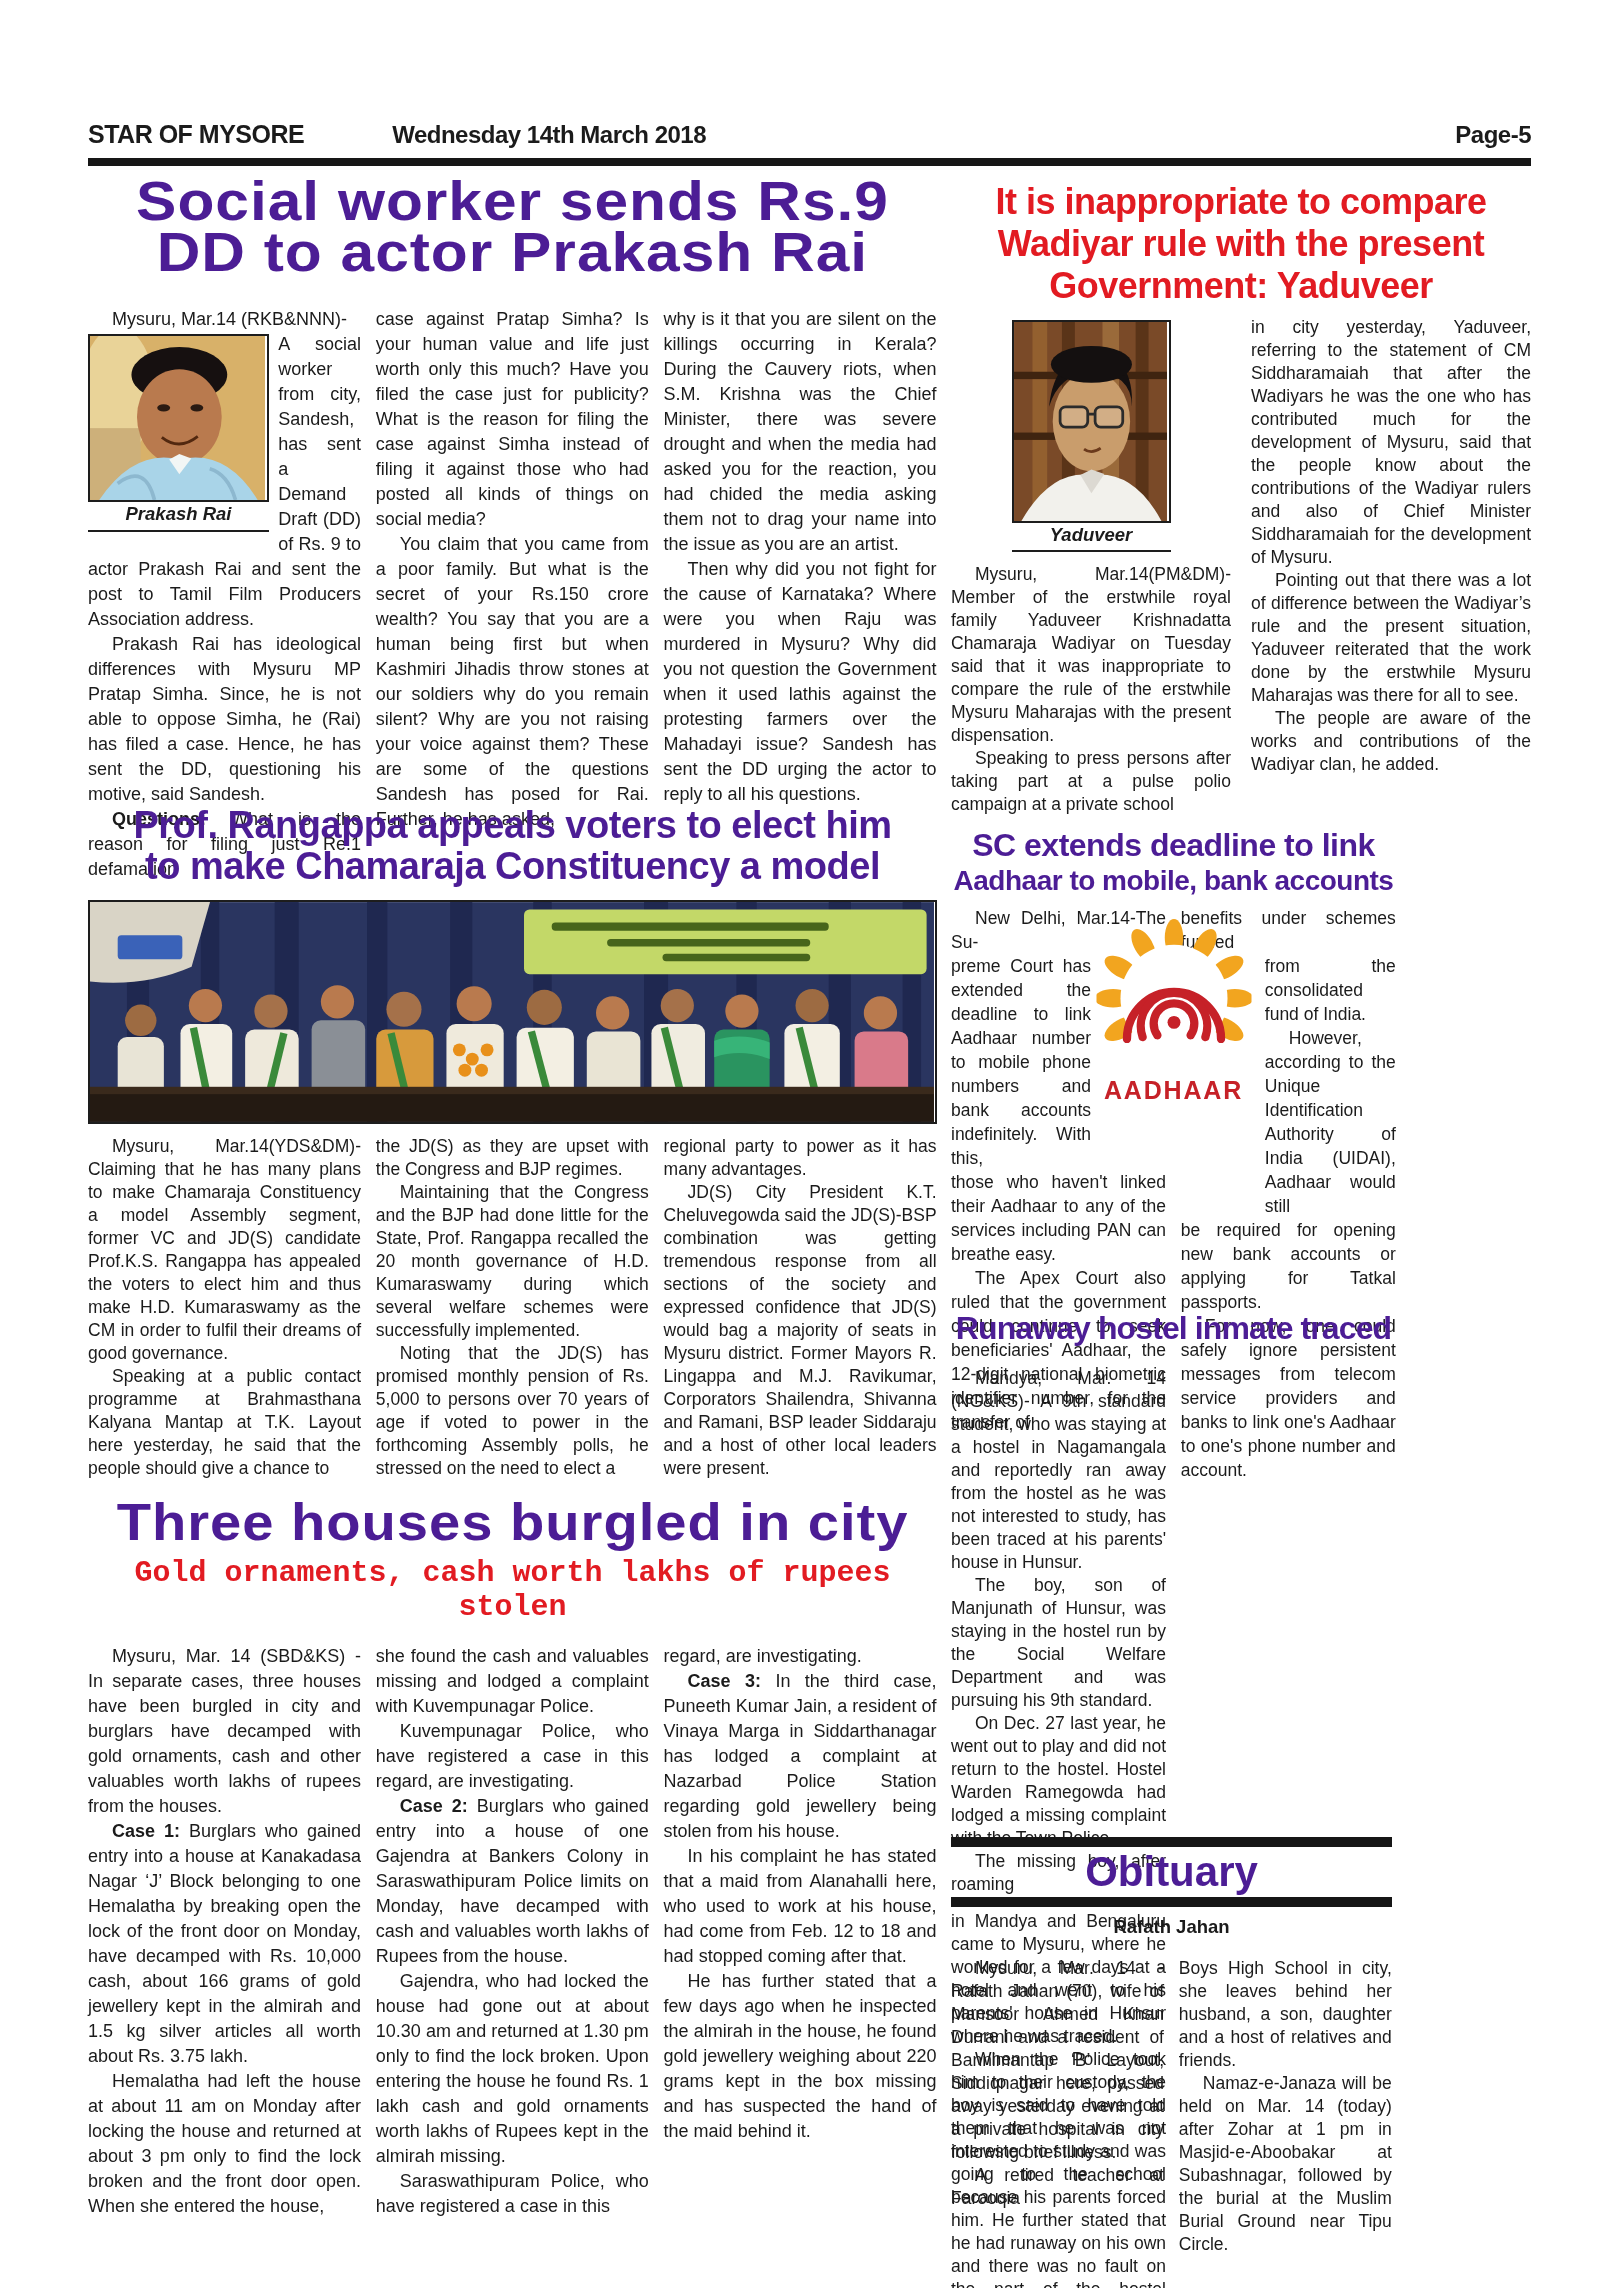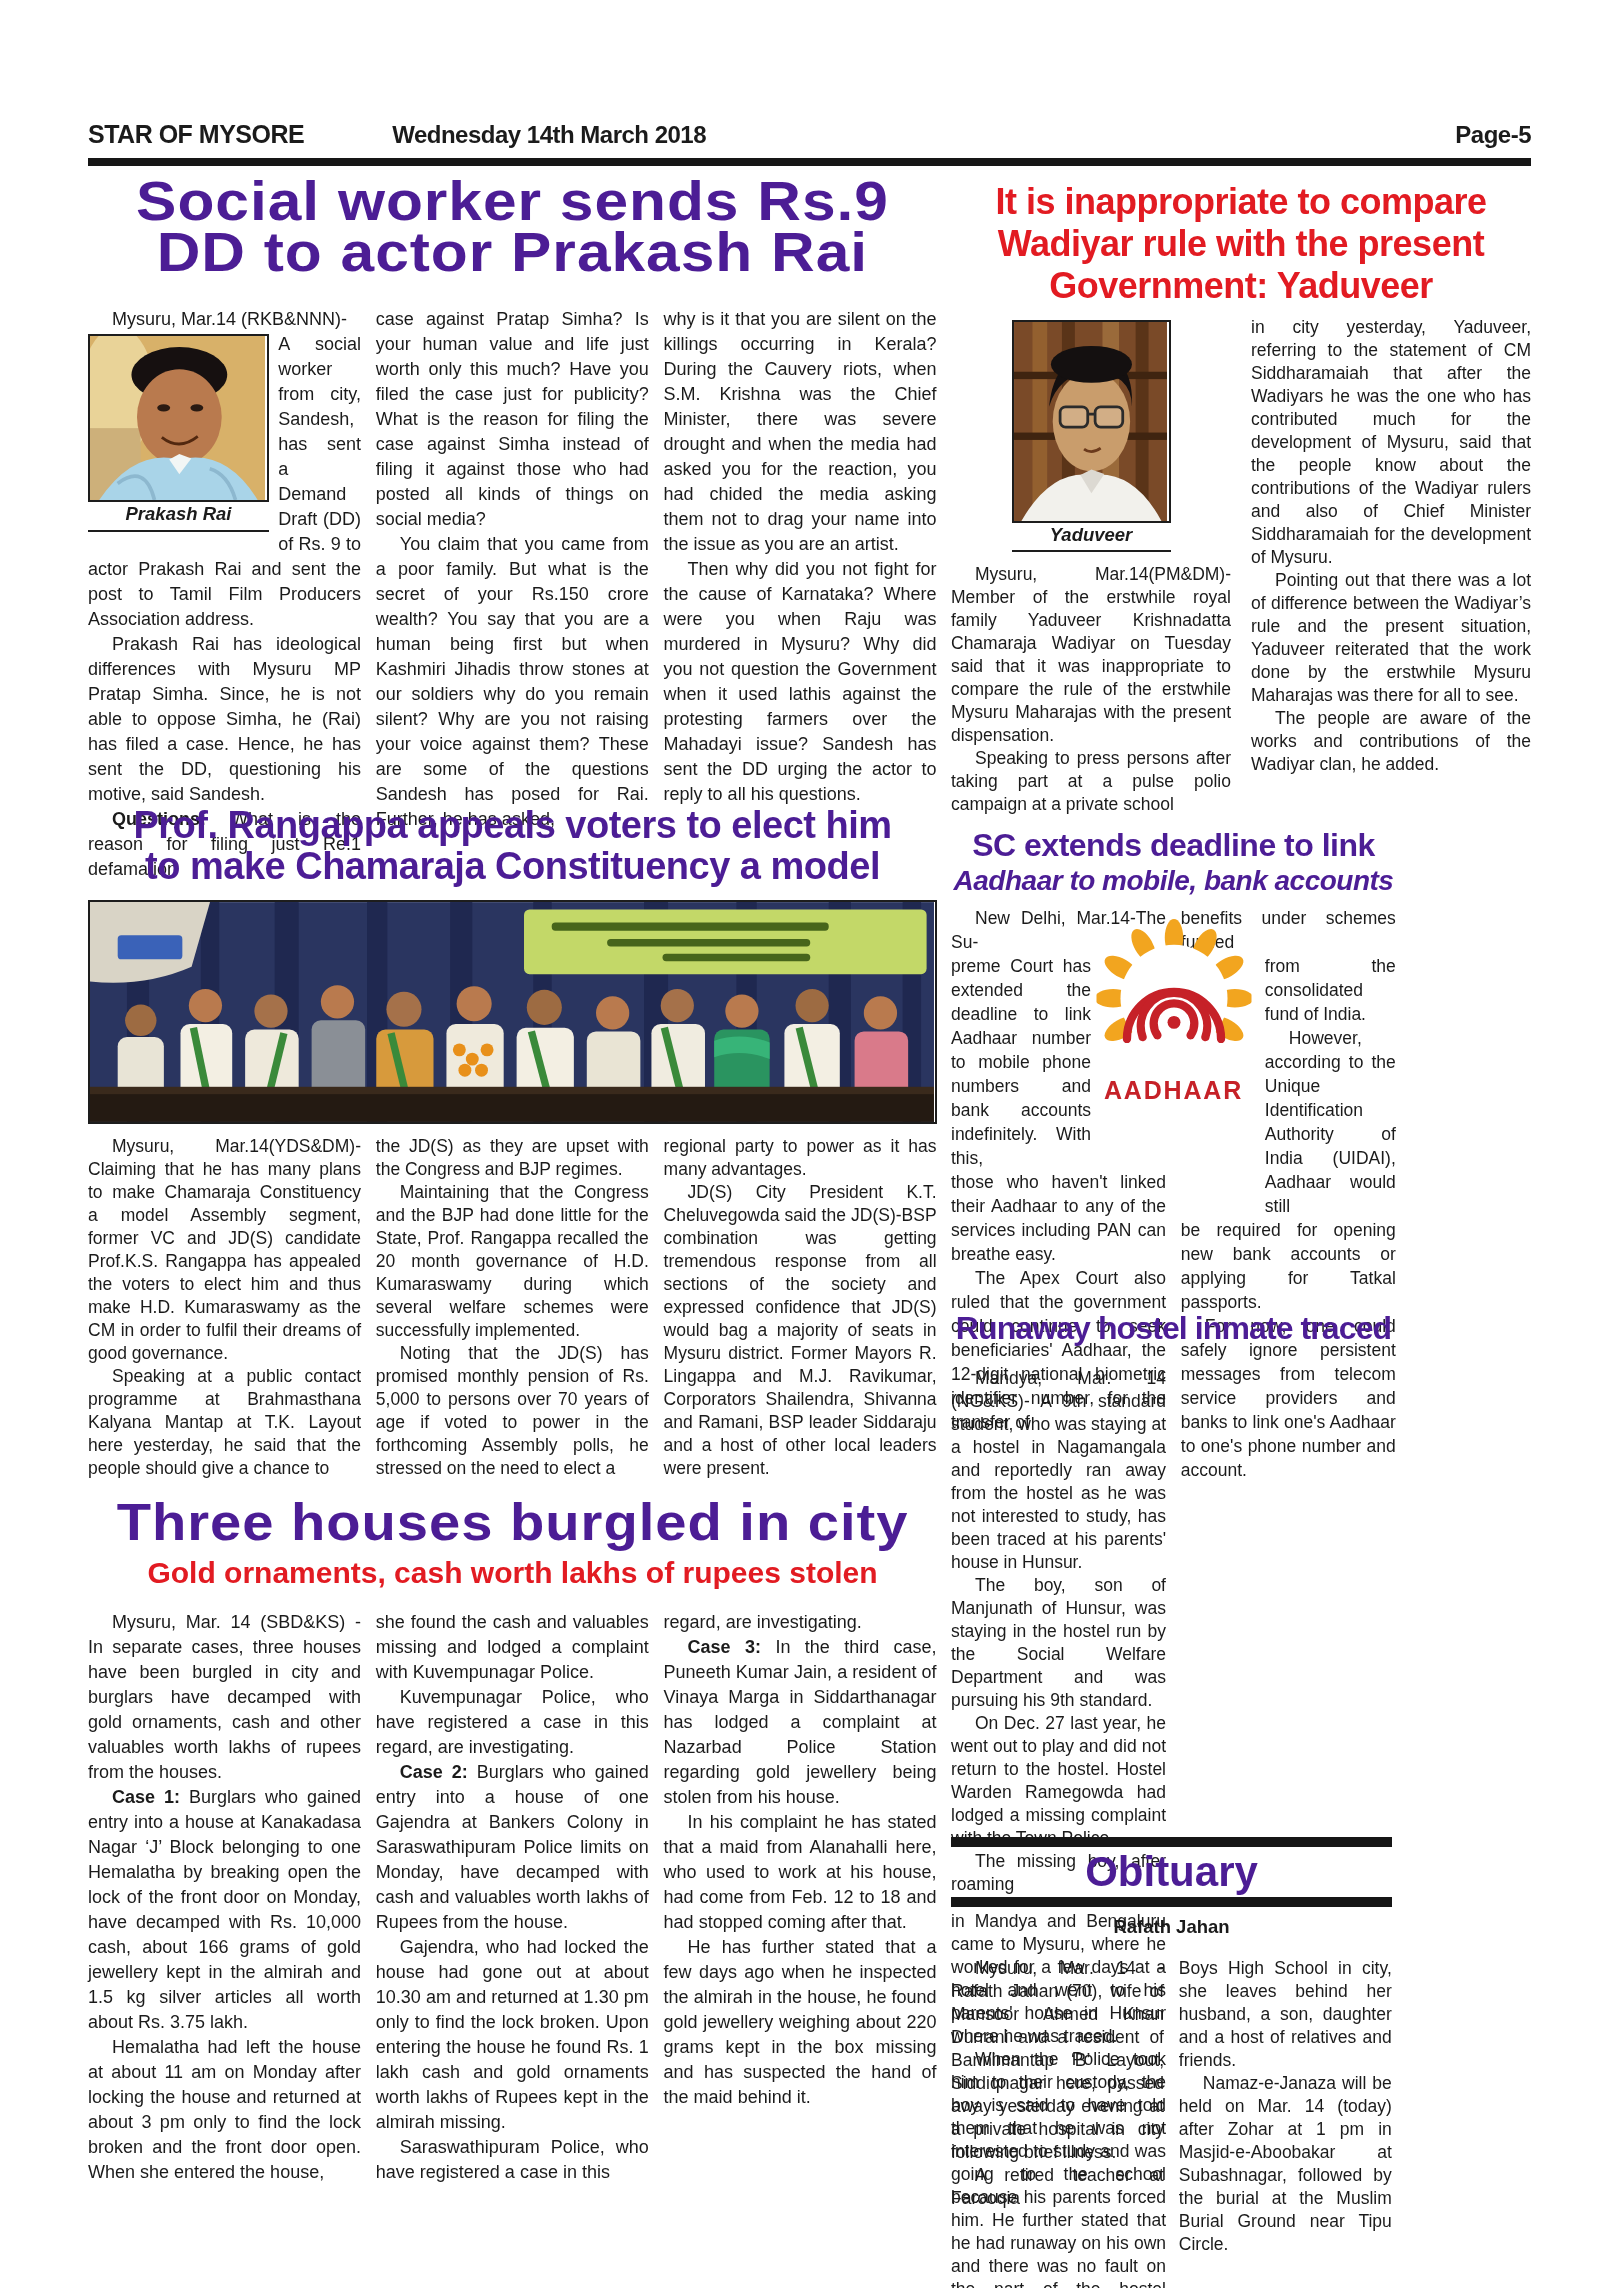--- a/index.html
+++ b/index.html
@@ -13,25 +13,25 @@
   .mast-rule{position:absolute;left:88px;top:158px;width:1443px;height:8.3px;background:#161616;}
   
   .art{position:absolute;}
   .hl{margin:0;text-align:center;font-weight:bold;color:#4c1d95;}
   .hl .line{display:inline-block;white-space:nowrap;}
   .hl-xl{font-size:56px;line-height:51px;letter-spacing:0.9px;}
   .hl-xl .line{transform:scaleX(1.08);transform-origin:center;}
   .hl-l{font-size:38px;line-height:41px;letter-spacing:-0.5px;}
   .hl-red{color:var(--headline_red,#e21b22);font-size:36px;line-height:42px;letter-spacing:-0.5px;}
   .hl-sc1{font-size:32px;line-height:37px;letter-spacing:-0.5px;}
-  .hl-sc2{font-size:28px;line-height:33px;letter-spacing:-0.5px;font-style:italic;}
+  .hl-sc2{font-size:28px;line-height:33px;letter-spacing:-0.5px;}
   .hl-run{font-size:32px;line-height:39px;letter-spacing:-0.9px;}
   .hl-burg{font-size:52px;line-height:54px;letter-spacing:0.9px;}
   .hl-burg .line{transform:scaleX(1.08);transform-origin:center;}
-  .subhead{margin:7.4px 0 0 0;text-align:center;font-family:Liberation Sans, sans-serif;
+  .subhead{margin:7.4px 0 0 0;text-align:center;font-family:Liberation Mono, monospace;
            font-weight:bold;font-size:30px;color:var(--headline_red,#e21b22);}
   .cols{display:flex;}
   .col{text-align:justify;}
   .b27 .col{font-size:18px;line-height:25px;}
   .b25 .col{font-size:17.5px;line-height:23px;}
   .b26 .col{font-size:17.5px;line-height:24px;}
   .col p{margin:0;}
   .ind{text-indent:24px;}
   .noind{text-indent:0;}
   .lead{font-weight:bold;}

